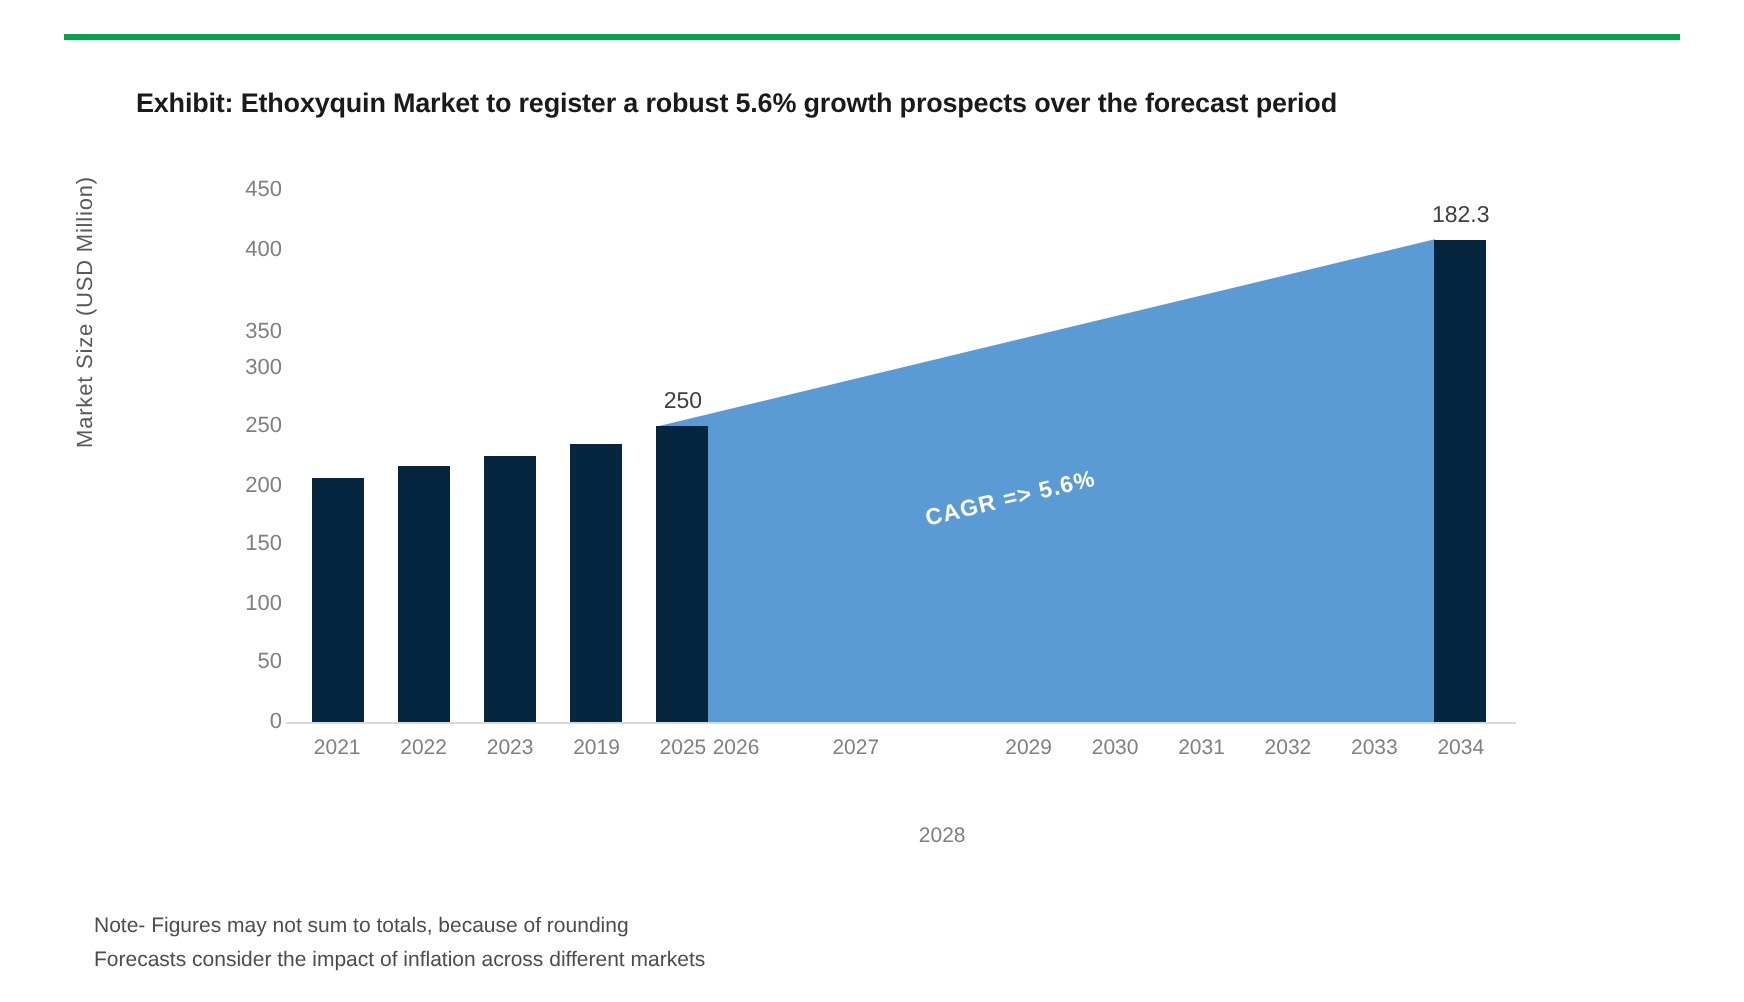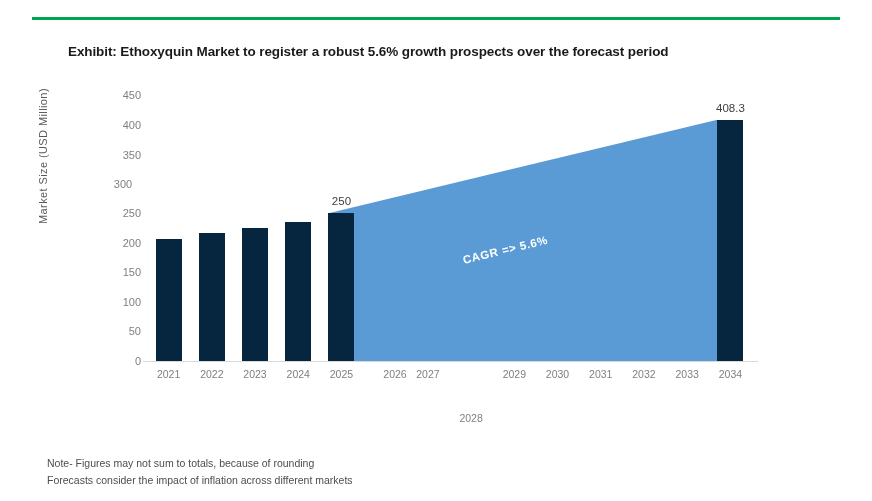--- a/index.html
+++ b/index.html
@@ -160,22 +160,22 @@
 
     <div class="y-axis-title">Market Size (USD Million)</div>
 
     <div class="y-labels">
         <div class="y-label" style="top: 268px;">0</div>
         <div class="y-label" style="top: 238.444px;">50</div>
         <div class="y-label" style="top: 208.889px;">100</div>
         <div class="y-label" style="top: 179.333px;">150</div>
         <div class="y-label" style="top: 149.778px;">200</div>
         <div class="y-label" style="top: 120.222px;">250</div>
-        <div class="y-label" style="top: 90.6667px; text-align: center;">300</div>
-        <div class="y-label" style="top: 62px;">350</div>
+        <div class="y-label" style="top: 90.6667px;">300</div>
+        <div class="y-label" style="top: 73px;">350</div>
         <div class="y-label" style="top: 31.5556px;">400</div>
         <div class="y-label" style="top: 2px;">450</div>
       </div>
 
     <div class="plot">
       <svg class="band" viewBox="0 0 605 266" preserveAspectRatio="none">
         <polygon id="band-poly" points="181.46428571428572,118.22222222222223 570.3928571428572,24.649333333333345 570.3928571428572,266 181.46428571428572,266" fill="#5b9bd5"></polygon>
       </svg>
       <div id="bars">
           <div class="bar" style="left: 8.60714px; width: 26px; height: 121.769px; background: rgb(6, 38, 63);"></div>
@@ -186,36 +186,36 @@
           <div class="bar" style="left: 570.393px; width: 26px; height: 241.351px; background: rgb(6, 38, 63);"></div>
         </div>
     </div>
 
     <div class="baseline"></div>
 
     <div class="x-labels">
         <div class="x-label" style="left: 21.6071px;">2021</div>
         <div class="x-label" style="left: 64.8214px;">2022</div>
         <div class="x-label" style="left: 108.036px;">2023</div>
-        <div class="x-label" style="left: 151.25px;">2024</div>
+        <div class="x-label" style="left: 151.25px;">2019</div>
         <div class="x-label" style="left: 194.464px;">2025</div>
-        <div class="x-label" style="left: 248px;">2026</div>
+        <div class="x-label" style="left: 221px;">2026</div>
         <div class="x-label" style="left: 280.893px;">2027</div>
         <div class="x-label" style="left: 324.107px; margin-top: 44px;">2028</div>
         <div class="x-label" style="left: 367.321px;">2029</div>
         <div class="x-label" style="left: 410.536px;">2030</div>
         <div class="x-label" style="left: 453.75px;">2031</div>
         <div class="x-label" style="left: 496.964px;">2032</div>
         <div class="x-label" style="left: 540.179px;">2033</div>
         <div class="x-label" style="left: 583.393px;">2034</div>
       </div>
 
     <div id="data-labels">
         <div class="dlabel" style="left: 341.464px; top: 195.222px;">250</div>
-        <div class="dlabel" style="left: 730.393px; top: 101.649px;">408.3</div>
+        <div class="dlabel" style="left: 730.393px; top: 101.649px;">182.3</div>
       </div>
 
     <div class="cagr-label" id="cagr" style="left: 462.929px; top: 254.436px; transform: rotate(-13.5278deg);">CAGR =&gt; 5.6%</div>
   </div>
 
   <div class="notes">
     <div class="note-line">Note- Figures may not sum to totals, because of rounding</div>
     <div class="note-line">Forecasts consider the impact of inflation across different markets</div>
   </div>
 

